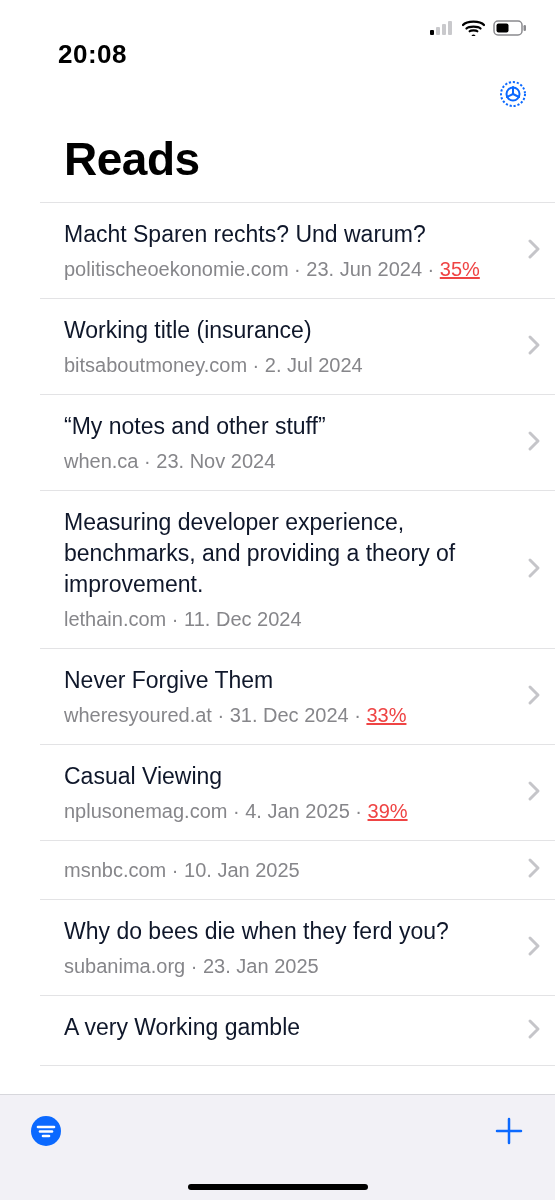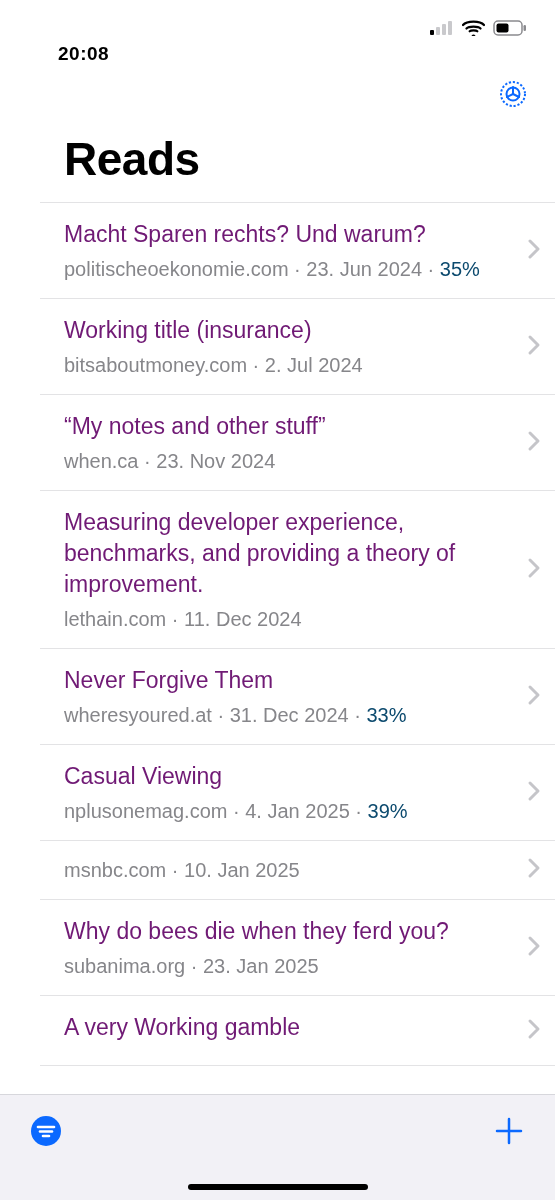--- a/index.html
+++ b/index.html
@@ -1,28 +1,28 @@
 <!DOCTYPE html>
 <html><head>
 <meta charset="utf-8">
 <style>
   * { box-sizing: border-box; margin: 0; padding: 0; }
   html, body { width: 555px; height: 1200px; font-family: -apple-system, "Helvetica Neue", Arial, sans-serif; background: #fff; color: #000; overflow: hidden; }
   .status-bar { display: flex; align-items: center; justify-content: space-between; padding: 14px 28px 10px 58px; height: 56px; }
-  .status-time { font-size: 19px; font-weight: 600; letter-spacing: 0.5px; margin-top: 48px; }
+  .status-time { font-size: 26px; font-weight: 600; letter-spacing: 0.5px; margin-top: 48px; }
   .status-right { display: flex; align-items: center; gap: 8px; }
   .nav-bar { display: flex; justify-content: flex-end; padding: 22px 24px 10px 24px; }
   .gear-btn { width: 36px; height: 36px; display: flex; align-items: center; justify-content: center; }
   .page-title { font-size: 46px; font-weight: 800; padding: 8px 24px 16px 24px; letter-spacing: -0.5px; }
   .list { border-top: 1px solid #e3e3e5; }
   .row { display: flex; align-items: center; padding: 16px 14px 16px 24px; border-bottom: 1px solid #e3e3e5; gap: 10px; }
   .row-content { flex: 1 1 auto; min-width: 0; }
-  .row-title { font-size: 23px; font-weight: 400; line-height: 1.35; color: #701a75; margin-bottom: 6px; }
+  .row-title { font-size: 23px; font-weight: 400; line-height: 1.35; color: #0f172a; margin-bottom: 6px; }
   .row-meta { font-size: 20px; color: #86868a; line-height: 1.3; }
-  .row-meta .pct { color: #0c4a6e; }
+  .row-meta .pct { color: #ef4444; text-decoration: underline; }
   .chevron { flex: 0 0 auto; color: #c5c5c9; }
   .toolbar { position: absolute; bottom: 0; left: 0; right: 0; height: 106px; background: #f2f1f6; border-top: 1px solid #d7d7dc; display: flex; align-items: flex-start; justify-content: space-between; padding: 18px 26px 0 26px; }
   .filter-btn, .add-btn { width: 40px; height: 40px; display: flex; align-items: center; justify-content: center; }
   .home-indicator { position: absolute; bottom: 10px; left: 50%; transform: translateX(-50%); width: 180px; height: 6px; background: #000; border-radius: 3px; }
   .scroll-area { height: 1038px; overflow: hidden; position: relative; padding-left: 40px; }
 </style>
 </head>
 <body>
 
 <div class="status-bar">

